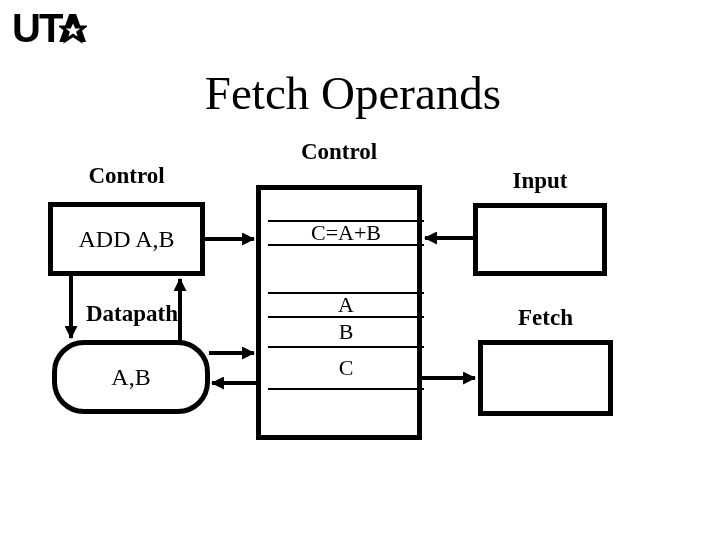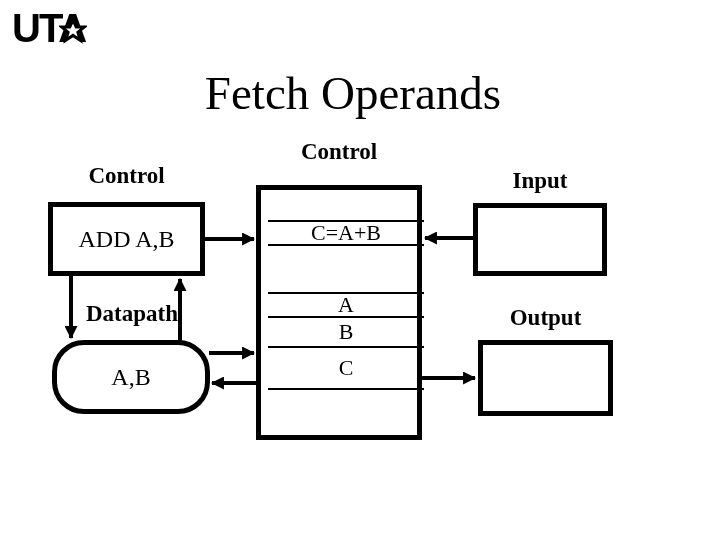--- a/index.html
+++ b/index.html
@@ -126,21 +126,21 @@
     <svg class="logo-star" width="28" height="27" viewBox="-14 -13 28 27">
       <polygon points="0,-11 3.2,-3.9 11.2,-3.9 4.9,1.2 7.2,9.2 0,4.4 -7.2,9.2 -4.9,1.2 -11.2,-3.9 -3.2,-3.9" fill="#ffffff" stroke="#000000" stroke-width="3"></polygon>
     </svg>
   </div>
 
   <div class="title">Fetch Operands</div>
 
   <div class="lbl lbl-memory">Control</div>
   <div class="lbl lbl-input">Input</div>
   <div class="lbl lbl-control">Control</div>
-  <div class="lbl lbl-output">Output</div>
+  <div class="lbl lbl-output">Fetch</div>
   <div class="lbl lbl-datapath">Datapath</div>
 
   <div class="box box-control">
     <span>ADD A,B</span>
   </div>
 
   <div class="box box-datapath">
     <span>A,B</span>
   </div>
 

